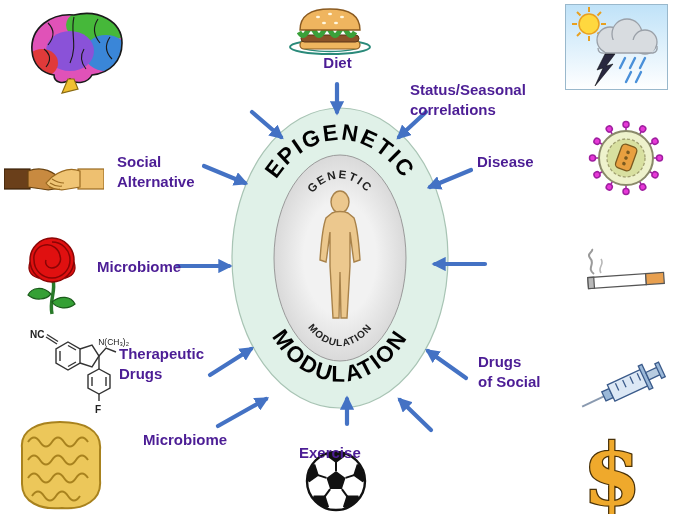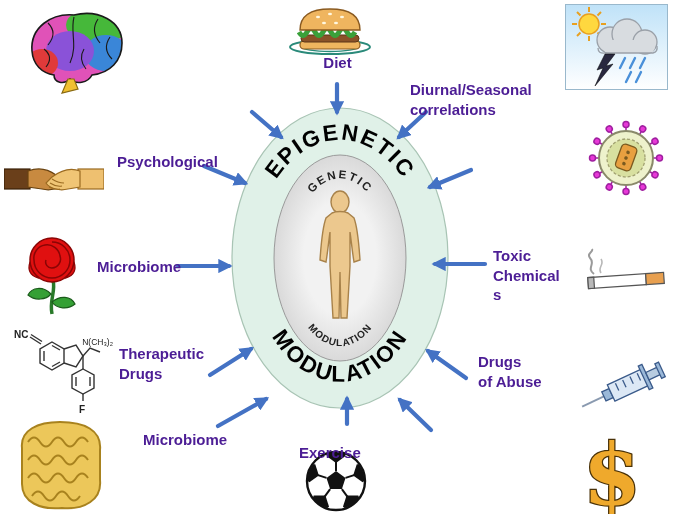--- a/index.html
+++ b/index.html
@@ -191,21 +191,21 @@
       <path d="M37,46 C40,58 33,66 36,80" stroke="#2a7a2a" stroke-width="3.5" fill="none"></path>
       <path d="M35,60 C27,52 16,53 12,61 C19,67 30,66 35,60 Z" fill="#35a035" stroke="#1a5a1a" stroke-width="1.2"></path>
       <path d="M36,68 C44,61 55,62 59,70 C52,76 41,75 36,68 Z" fill="#35a035" stroke="#1a5a1a" stroke-width="1.2"></path>
       <path d="M14,28 Q10,40 22,44 Q16,36 20,30 Z" fill="#e01010" stroke="#8a0505" stroke-width="1.2"></path>
       <path d="M58,28 Q62,40 50,44 Q56,36 52,30 Z" fill="#e01010" stroke="#8a0505" stroke-width="1.2"></path>
       <circle cx="36" cy="26" r="22" fill="#e01010" stroke="#8a0505" stroke-width="1.5"></circle>
       <path d="M36,8 A18,18 0 0 1 54,26 A18,18 0 0 1 36,44 A18,18 0 0 1 18,26 A13,13 0 0 1 44,22 A9,9 0 0 1 36,34 A6,6 0 0 1 30,26" fill="none" stroke="#8a0505" stroke-width="1.5"></path>
     </svg>
   </div>
 
-  <div class="icon" style="left:10px;top:324px">
+  <div class="icon" style="left:26px;top:324px">
     <svg width="104" height="102" viewBox="0 0 104 102" aria-hidden="true">
       <g fill="none" stroke="#333" stroke-width="1.4">
         <line x1="20" y1="13" x2="31" y2="20"></line>
           <line x1="21" y1="10.5" x2="32" y2="17.5"></line>
         <polygon points="42,18 54,25 54,39 42,46 30,39 30,25"></polygon>
         <line x1="34" y1="27" x2="34" y2="37"></line>
           <line x1="42" y1="21.5" x2="50" y2="26"></line>
           <line x1="50" y1="38" x2="42" y2="42.5"></line>
         <polyline points="54,25 66,21 73,32 66,43 54,39"></polyline>
         <polyline points="73,32 80,24 90,28"></polyline>
@@ -290,49 +290,46 @@
       <text x="40" y="80" text-anchor="middle" font-size="84" font-weight="bold" font-family="DejaVu Serif, serif" fill="#efa92c" stroke="#4a3208" stroke-width="2.5" paint-order="stroke">$</text>
     </svg>
   </div>
 
   <div class="lbl center" style="left:305px;top:53px;width:65px">
     <div>Diet</div>
   </div>
 
 
   <div class="lbl" style="left:410px;top:80px;width:150px">
-    <div>Diurnal/Seasonal</div>
+    <div>Status/Seasonal</div>
     <div>correlations</div>
   </div>
 
   <div class="lbl" style="left:117px;top:152px;width:100px">
-    <div>Psychological</div>
+    <div>Social</div>
+    <div>Alternative</div>
   </div>
 
   <div class="lbl" style="left:477px;top:152px;width:90px">
+    <div>Disease</div>
   </div>
 
   <div class="lbl" style="left:97px;top:257px;width:92px">
     <div>Microbiome</div>
   </div>
 
-  <div class="lbl" style="left:493px;top:246px;width:80px">
-    <div>Toxic</div>
-    <div>Chemical</div>
-    <div>s</div>
-  </div>
 
   <div class="lbl" style="left:119px;top:344px;width:100px">
     <div>Therapeutic</div>
     <div>Drugs</div>
   </div>
 
   <div class="lbl" style="left:478px;top:352px;width:85px">
     <div>Drugs</div>
-    <div>of Abuse</div>
+    <div>of Social</div>
   </div>
 
   <div class="lbl" style="left:143px;top:430px;width:110px">
     <div>Microbiome</div>
   </div>
 
   <div class="lbl" style="left:299px;top:443px;width:80px">
     <div>Exercise</div>
   </div>
 

